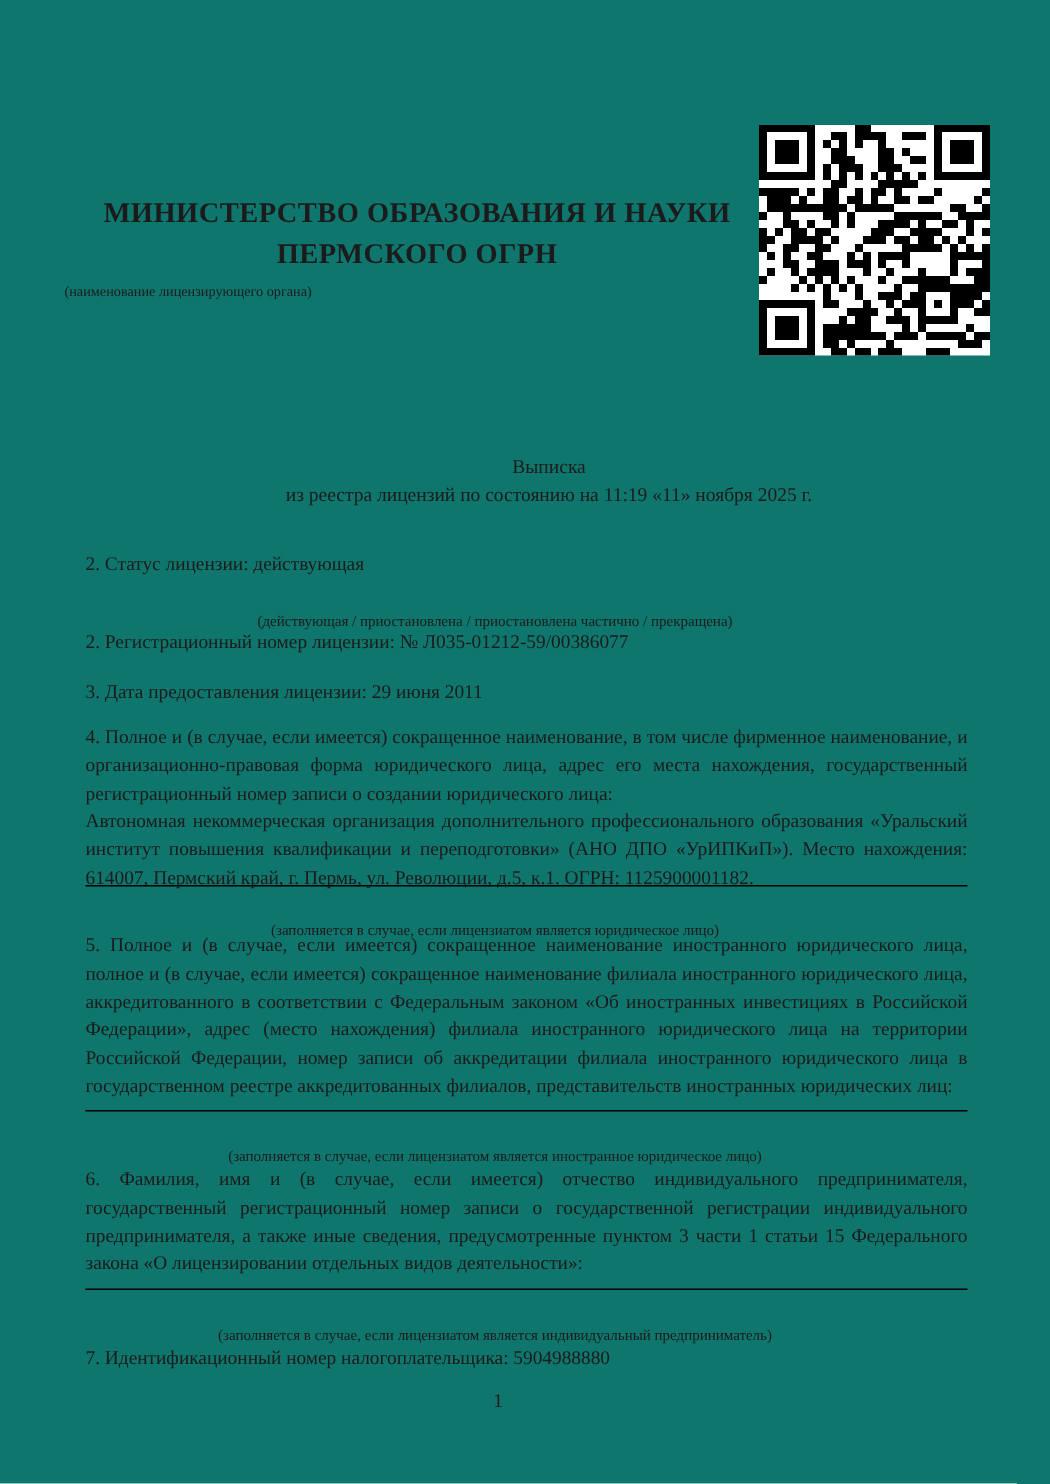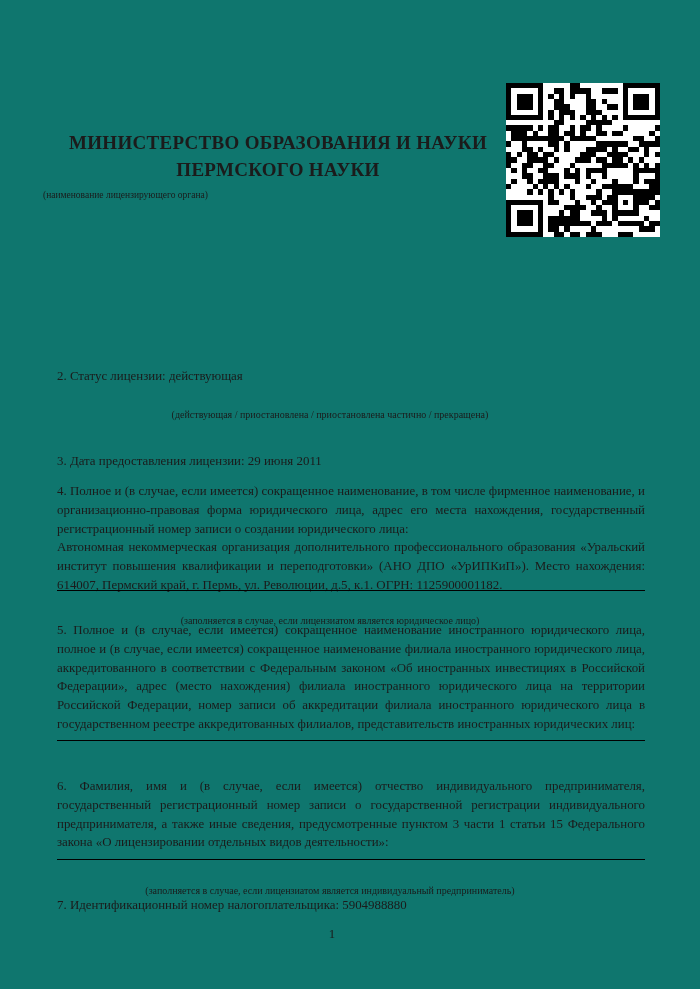--- a/index.html
+++ b/index.html
@@ -40,21 +40,21 @@
   #item7{top:896px}
   #pagenum{position:absolute;top:927px;left:57px;width:550px;text-align:center;font-size:12.9px;}
 </style>
 </head>
 <body>
 
 <div class="page">
 
   <div class="header-text">
     <div>МИНИСТЕРСТВО ОБРАЗОВАНИЯ И НАУКИ</div>
-    <div>ПЕРМСКОГО НАУКИ</div>
+    <div>ПЕРМСКОГО ОГРН</div>
   </div>
   <div class="header-caption">(наименование лицензирующего органа)</div>
 
   <div class="qr">
       <svg viewBox="0 0 29 29" shape-rendering="crispEdges">
         <rect width="29" height="29" fill="#fff"></rect>
         <g fill="#000">
           <rect x="0" y="0" width="1" height="1"></rect>
           <rect x="1" y="0" width="1" height="1"></rect>
           <rect x="2" y="0" width="1" height="1"></rect>
@@ -474,36 +474,42 @@
           <rect x="15" y="28" width="1" height="1"></rect>
           <rect x="16" y="28" width="1" height="1"></rect>
           <rect x="17" y="28" width="1" height="1"></rect>
           <rect x="21" y="28" width="1" height="1"></rect>
           <rect x="22" y="28" width="1" height="1"></rect>
           <rect x="23" y="28" width="1" height="1"></rect>
         </g>
       </svg>
     </div>
 
+  <div class="doc-title">
+    <div>Выписка</div>
+    <div>из реестра лицензий по состоянию на 11:19 «11» ноября 2025 г.</div>
+  </div>
 
   <div class="field" id="item1">2. Статус лицензии: действующая</div>
   <div class="fill-caption" id="cap1">(действующая / приостановлена / приостановлена частично / прекращена)</div>
 
+  <div class="field" id="item2">2. Регистрационный номер лицензии: № Л035-01212-59/00386077</div>
 
   <div class="field" id="item3">3. Дата предоставления лицензии: 29 июня 2011</div>
 
   <div class="field" id="para4">
     <div class="just">4. Полное и (в случае, если имеется) сокращенное наименование, в том числе фирменное наименование, и организационно-правовая форма юридического лица, адрес его места нахождения, государственный регистрационный номер записи о создании юридического лица:</div>
     <div class="just">Автономная некоммерческая организация дополнительного профессионального образования «Уральский институт повышения квалификации и переподготовки» (АНО ДПО «УрИПКиП»). Место нахождения: 614007, Пермский край, г. Пермь, ул. Революции, д.5, к.1. ОГРН: 1125900001182.</div>
   </div>
   <div class="rule" id="rule4"></div>
   <div class="fill-caption" id="cap4">(заполняется в случае, если лицензиатом является юридическое лицо)</div>
 
   <div class="field just" id="para5">5. Полное и (в случае, если имеется) сокращенное наименование иностранного юридического лица, полное и (в случае, если имеется) сокращенное наименование филиала иностранного юридического лица, аккредитованного в соответствии с Федеральным законом «Об иностранных инвестициях в Российской Федерации», адрес (место нахождения) филиала иностранного юридического лица на территории Российской Федерации, номер записи об аккредитации филиала иностранного юридического лица в государственном реестре аккредитованных филиалов, представительств иностранных юридических лиц:</div>
   <div class="rule" id="rule5"></div>
+  <div class="fill-caption" id="cap5">(заполняется в случае, если лицензиатом является иностранное юридическое лицо)</div>
 
   <div class="field just" id="para6">6. Фамилия, имя и (в случае, если имеется) отчество индивидуального предпринимателя, государственный регистрационный номер записи о государственной регистрации индивидуального предпринимателя, а также иные сведения, предусмотренные пунктом 3 части 1 статьи 15 Федерального закона «О лицензировании отдельных видов деятельности»:</div>
   <div class="rule" id="rule6"></div>
   <div class="fill-caption" id="cap6">(заполняется в случае, если лицензиатом является индивидуальный предприниматель)</div>
 
   <div class="field" id="item7">7. Идентификационный номер налогоплательщика: 5904988880</div>
 
   <div id="pagenum">1</div>
 
 </div>

